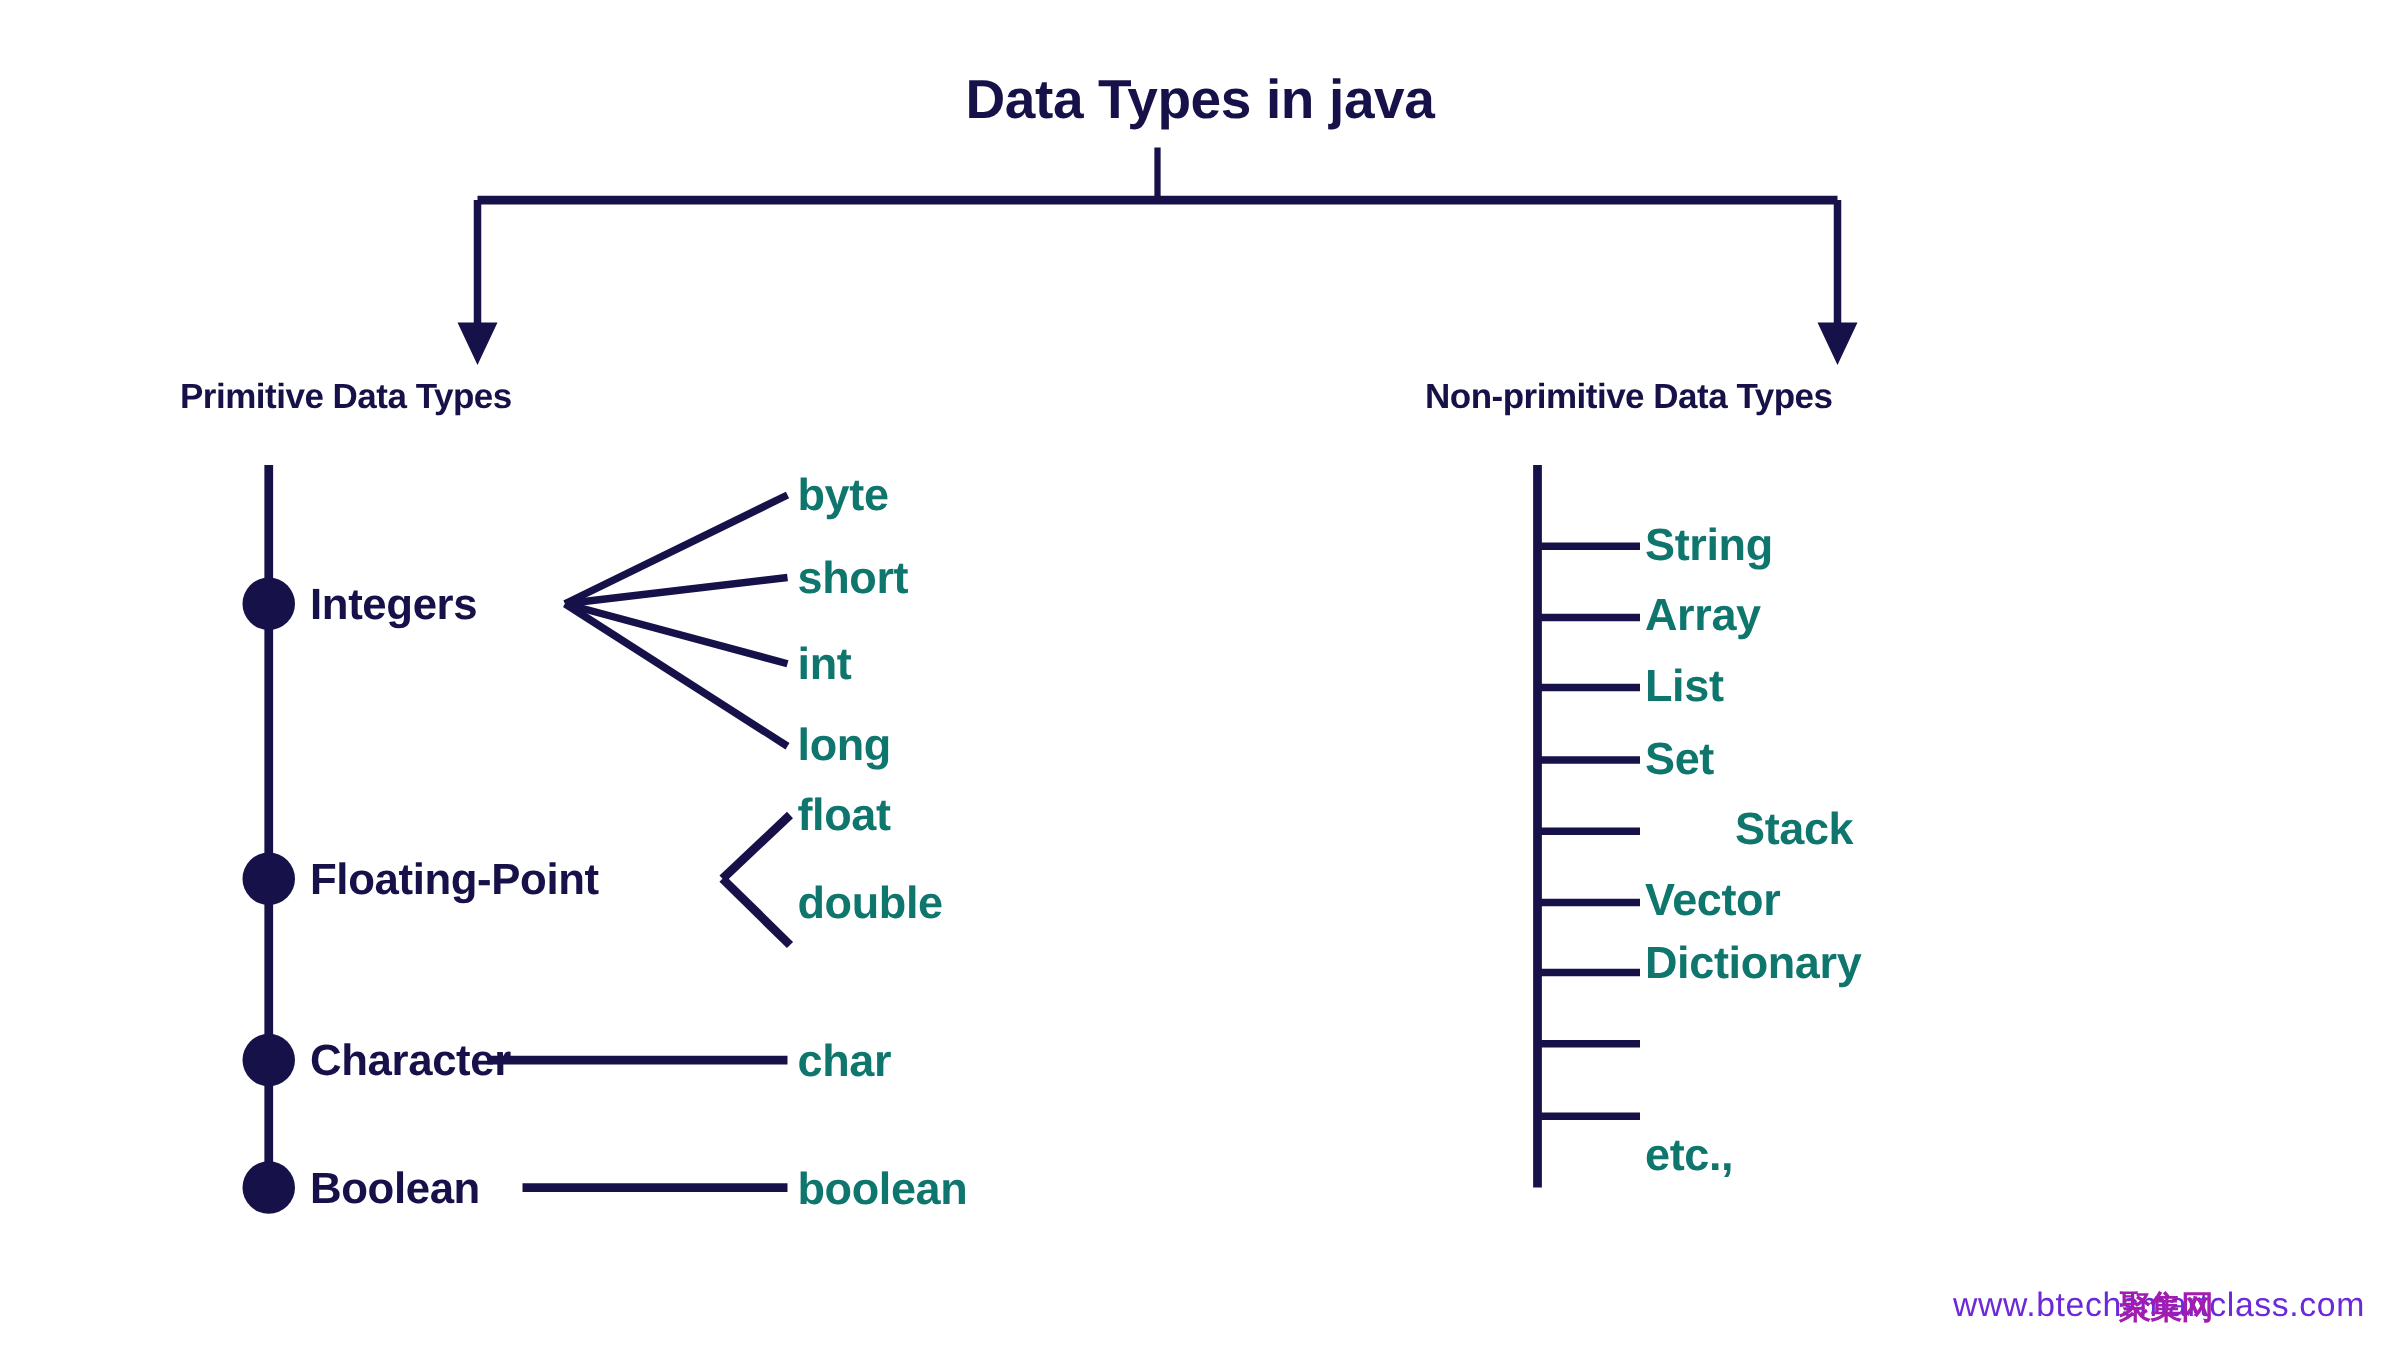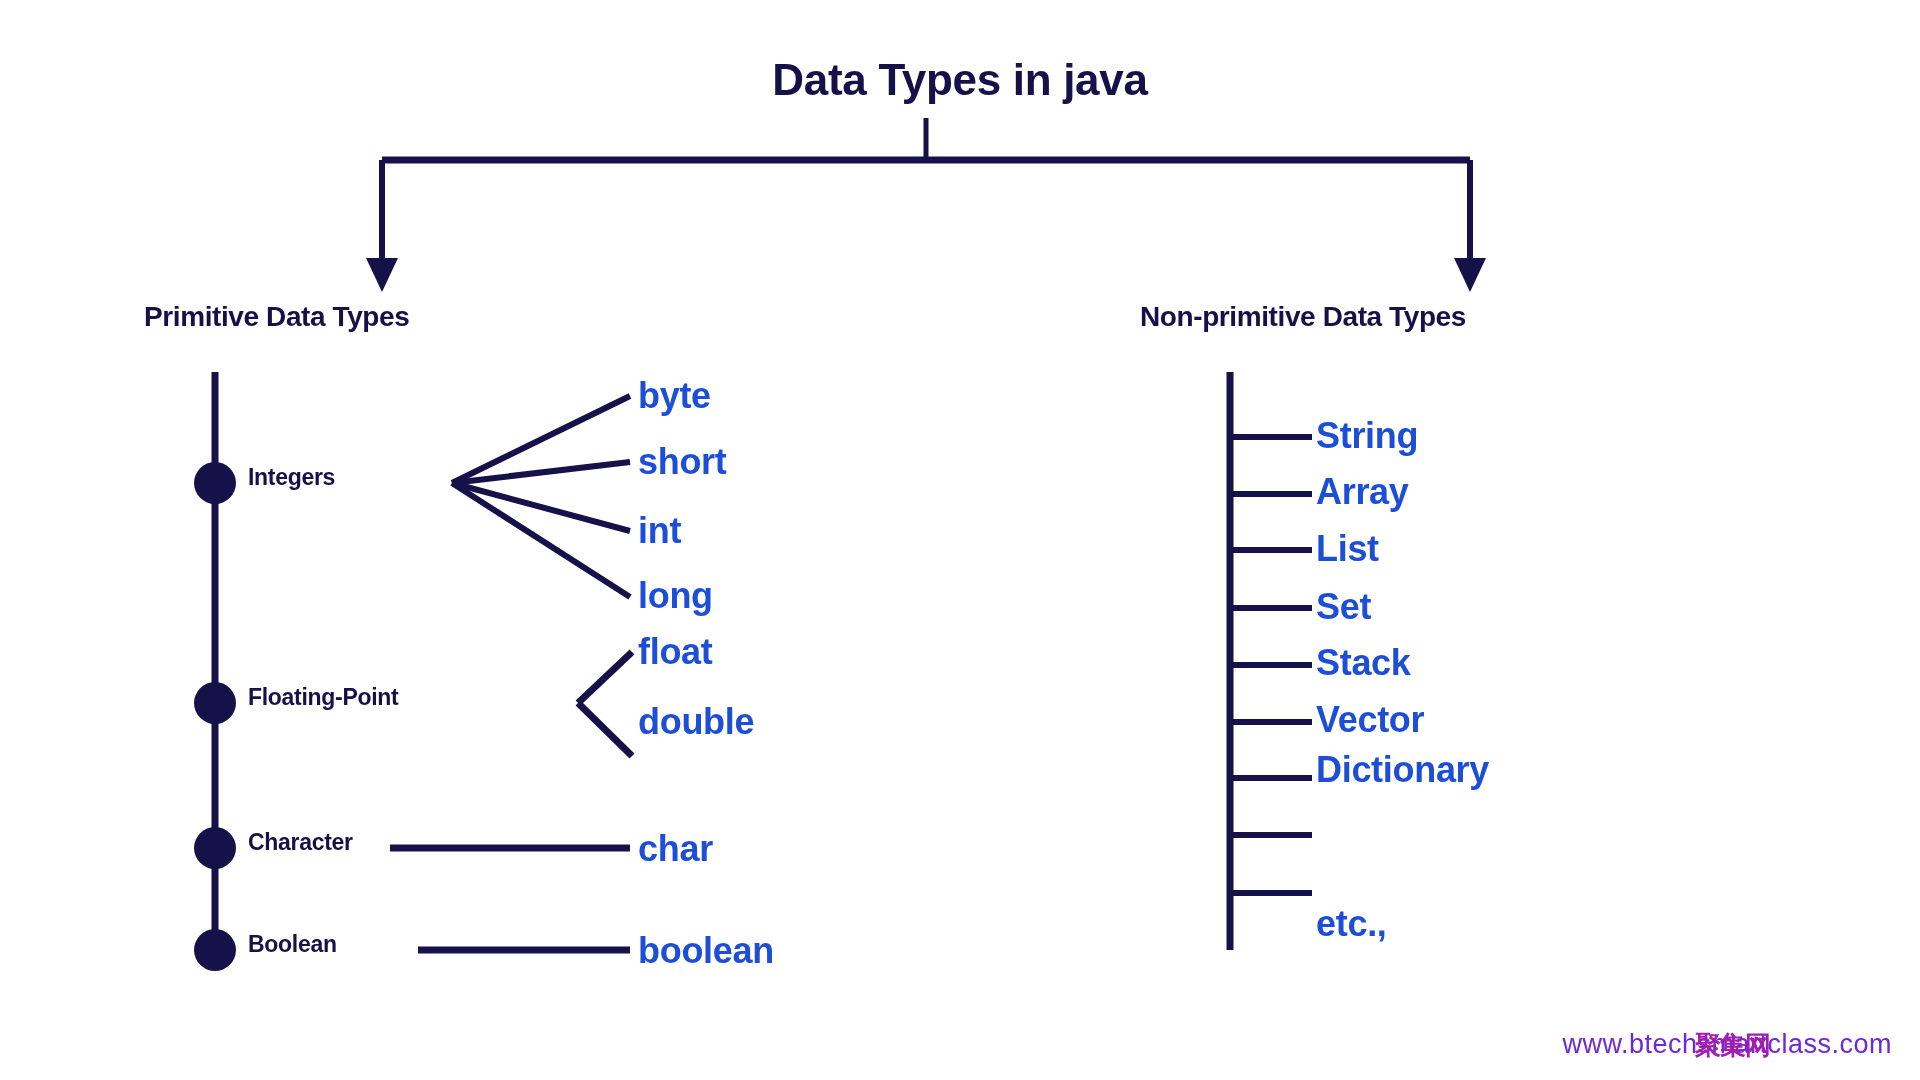--- a/index.html
+++ b/index.html
@@ -28,37 +28,37 @@
   .lbl {
     position: absolute;
     white-space: nowrap;
     line-height: 1;
   }
   .navy {
     color: #161149;
     font-weight: bold;
   }
   .crimson {
-    color: #1d4ed8;
+    color: #0f766e;
     font-weight: bold;
   }
   #title {
     font-size: 44px;
     letter-spacing: -0.3px;
     left: 0;
     top: 58px;
     width: 1920px;
     text-align: center;
   }
   .branch-head {
     font-size: 28px;
     letter-spacing: -0.4px;
   }
   .node-label {
-    font-size: 23px;
+    font-size: 35px;
     letter-spacing: -0.3px;
   }
   .leaf-label {
     font-size: 36px;
     letter-spacing: -0.3px;
   }
   .np-item {
     font-size: 36px;
     letter-spacing: -0.3px;
   }
@@ -151,21 +151,21 @@
   <div class="lbl crimson leaf-label" style="left:638px; top:704px;">double</div>
 
   <div class="lbl crimson leaf-label" style="left:638px; top:831px;">char</div>
 
   <div class="lbl crimson leaf-label" style="left:638px; top:933px;">boolean</div>
 
   <div class="lbl crimson np-item" style="left:1316px; top:418px;">String</div>
   <div class="lbl crimson np-item" style="left:1316px; top:474px;">Array</div>
   <div class="lbl crimson np-item" style="left:1316px; top:531px;">List</div>
   <div class="lbl crimson np-item" style="left:1316px; top:589px;">Set</div>
-  <div class="lbl crimson np-item" style="left:1316px; top:645px;text-align:right;">Stack</div>
+  <div class="lbl crimson np-item" style="left:1388px; top:645px;text-align:right;">Stack</div>
   <div class="lbl crimson np-item" style="left:1316px; top:702px;">Vector</div>
   <div class="lbl crimson np-item" style="left:1316px; top:752px;">Dictionary</div>
   <div class="lbl crimson np-item" style="left:1316px; top:873px;margin-top:33px;">etc.,</div>
 
   <div id="watermark">www.btechsmartclass.com</div>
   <div id="watermark-cn">聚集网</div>
 
 </div>
 
 </body></html>

